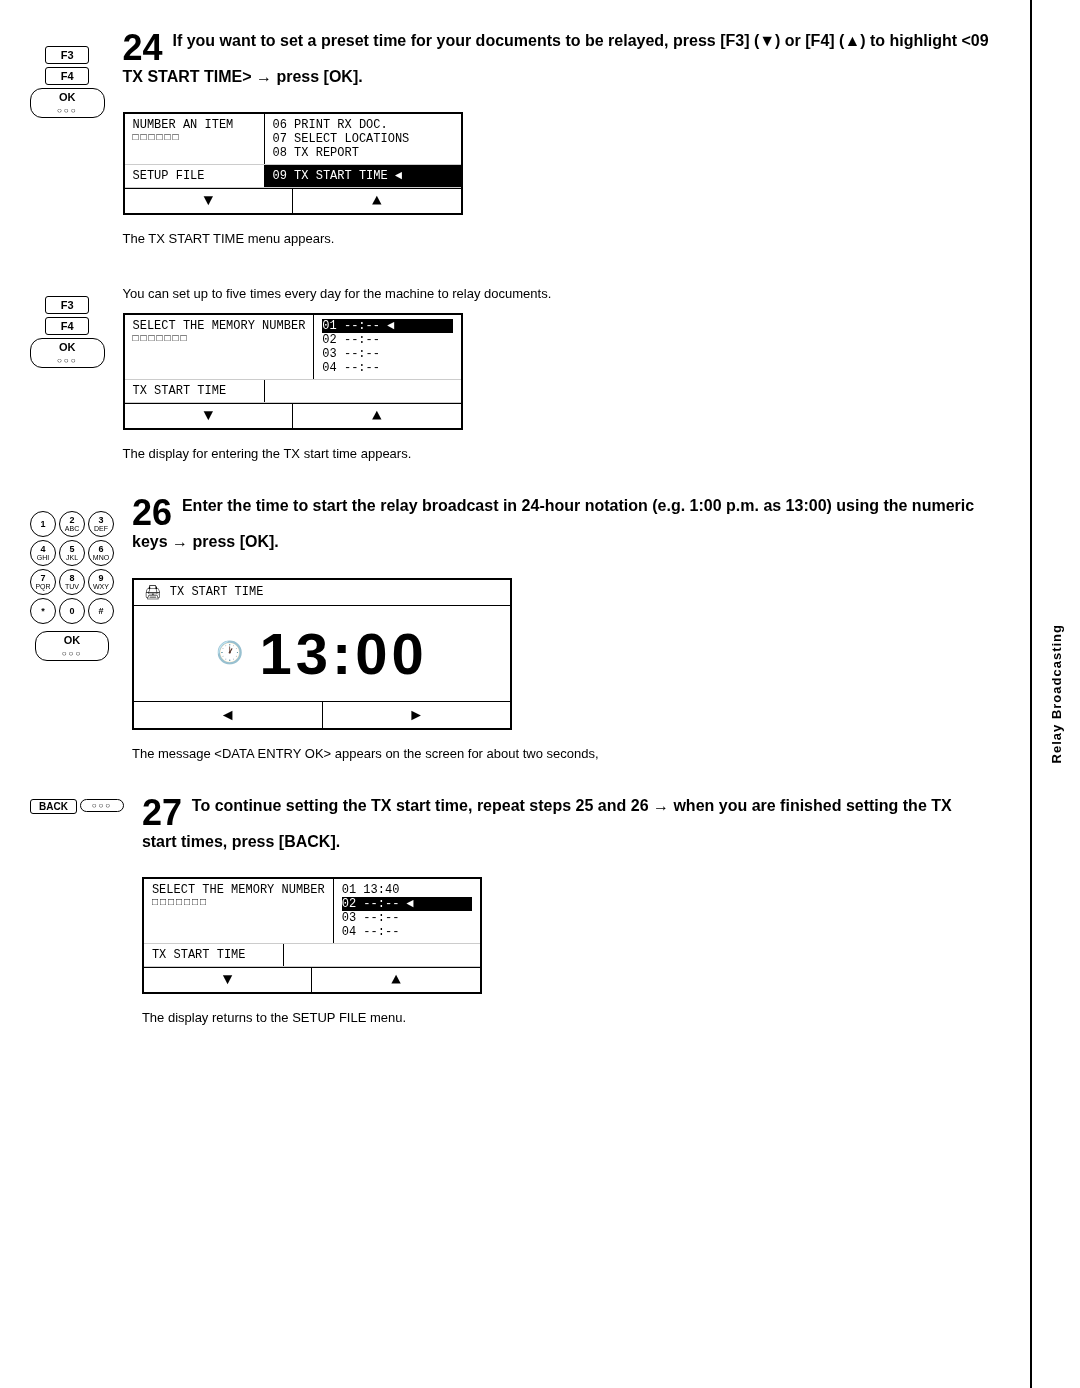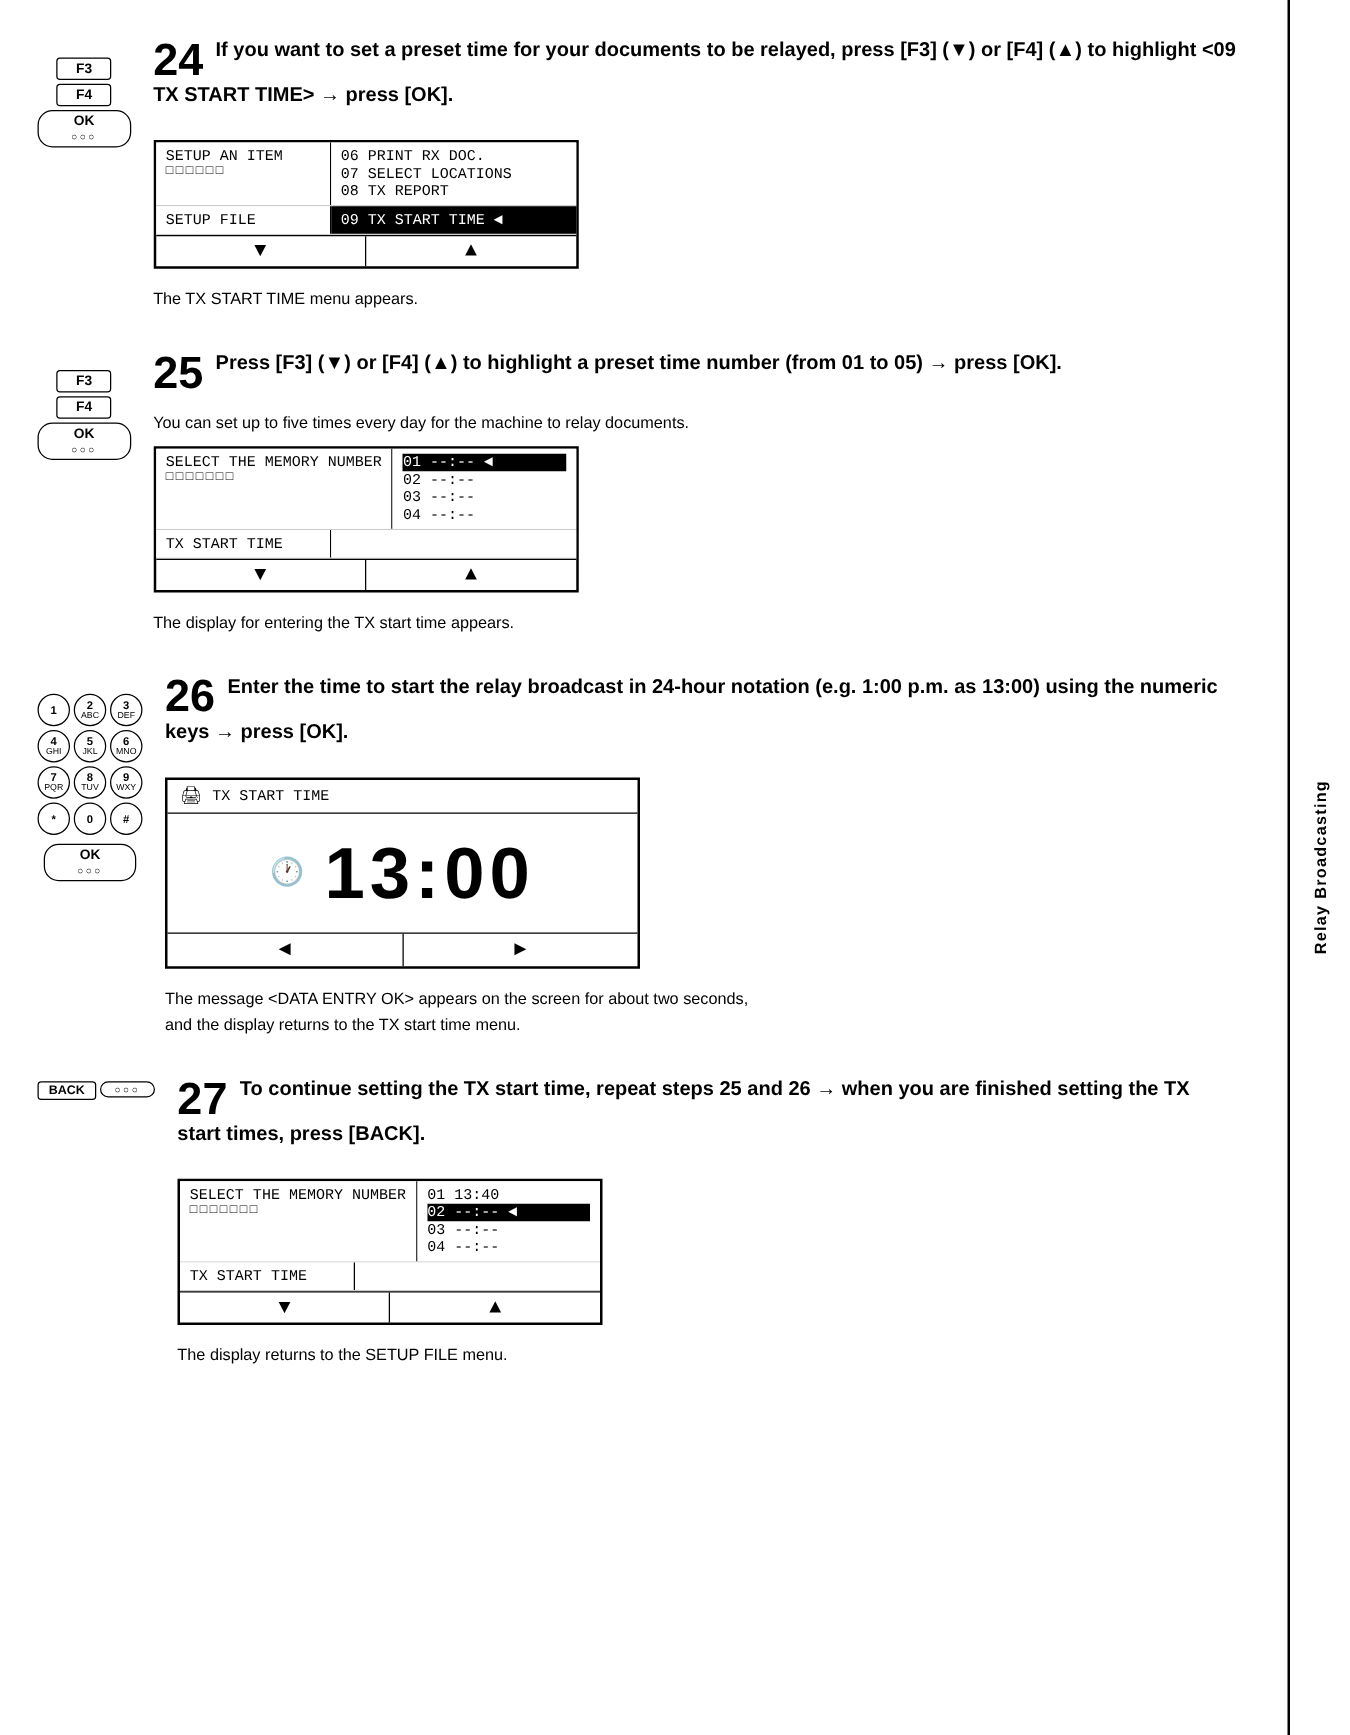--- a/index.html
+++ b/index.html
@@ -294,21 +294,21 @@
       </div>
       <div class="section-content">
         <div class="step-heading">
           <span class="step-number">24</span>
           <span class="step-text">If you want to set a preset time for your documents to be relayed, press [F3] (▼) or [F4] (▲) to highlight &lt;09 TX START TIME&gt; → press [OK].</span>
         </div>
         
         <div class="lcd-screen">
           <div class="lcd-row">
             <div class="lcd-left">
-              <div>SETUP AN ITEM</div>
+              <div>NUMBER AN ITEM</div>
               <div class="lcd-dots">□□□□□□</div>
             </div>
             <div class="lcd-right">
               <div>06 PRINT RX DOC.</div>
               <div>07 SELECT LOCATIONS</div>
               <div>08 TX REPORT</div>
             </div>
           </div>
           <div class="lcd-row">
             <div class="lcd-left">
@@ -331,24 +331,20 @@
     <div class="section">
       <div class="btn-panel">
         <div class="btn-key">F3</div>
         <div class="btn-key">F4</div>
         <div class="btn-ok">
           <span>OK</span><br>
           <span class="btn-ok-dots">○○○</span>
         </div>
       </div>
       <div class="section-content">
-        <div class="step-heading">
-          <span class="step-number">25</span>
-          <span class="step-text">Press [F3] (▼) or [F4] (▲) to highlight a preset time number (from 01 to 05) → press [OK].</span>
-        </div>
         <div class="caption">You can set up to five times every day for the machine to relay documents.</div>
         
         <div class="lcd-screen">
           <div class="lcd-row">
             <div class="lcd-left">
               <div>SELECT THE MEMORY NUMBER</div>
               <div class="lcd-dots">□□□□□□□</div>
             </div>
             <div class="lcd-right">
               <div class="lcd-highlight">
@@ -441,21 +437,20 @@
           <div class="tx-time-body">
             <span class="clock-icon">🕐</span>
             <span class="time-value">13:00</span>
           </div>
           <div class="tx-time-nav">
             <div class="tx-nav-left">◄</div>
             <div class="tx-nav-right">►</div>
           </div>
         </div>
         <div class="caption">The message &lt;DATA ENTRY OK&gt; appears on the screen for about two seconds,</div>
-        <div class="caption">and the display returns to the TX start time menu.</div>
       </div>
     </div>
 
     <div class="section">
       <div class="back-btn-panel">
         <div class="back-btn">BACK</div>
         <div class="back-ok-dots">○○○</div>
       </div>
       <div class="section-content">
         <div class="step-heading">

